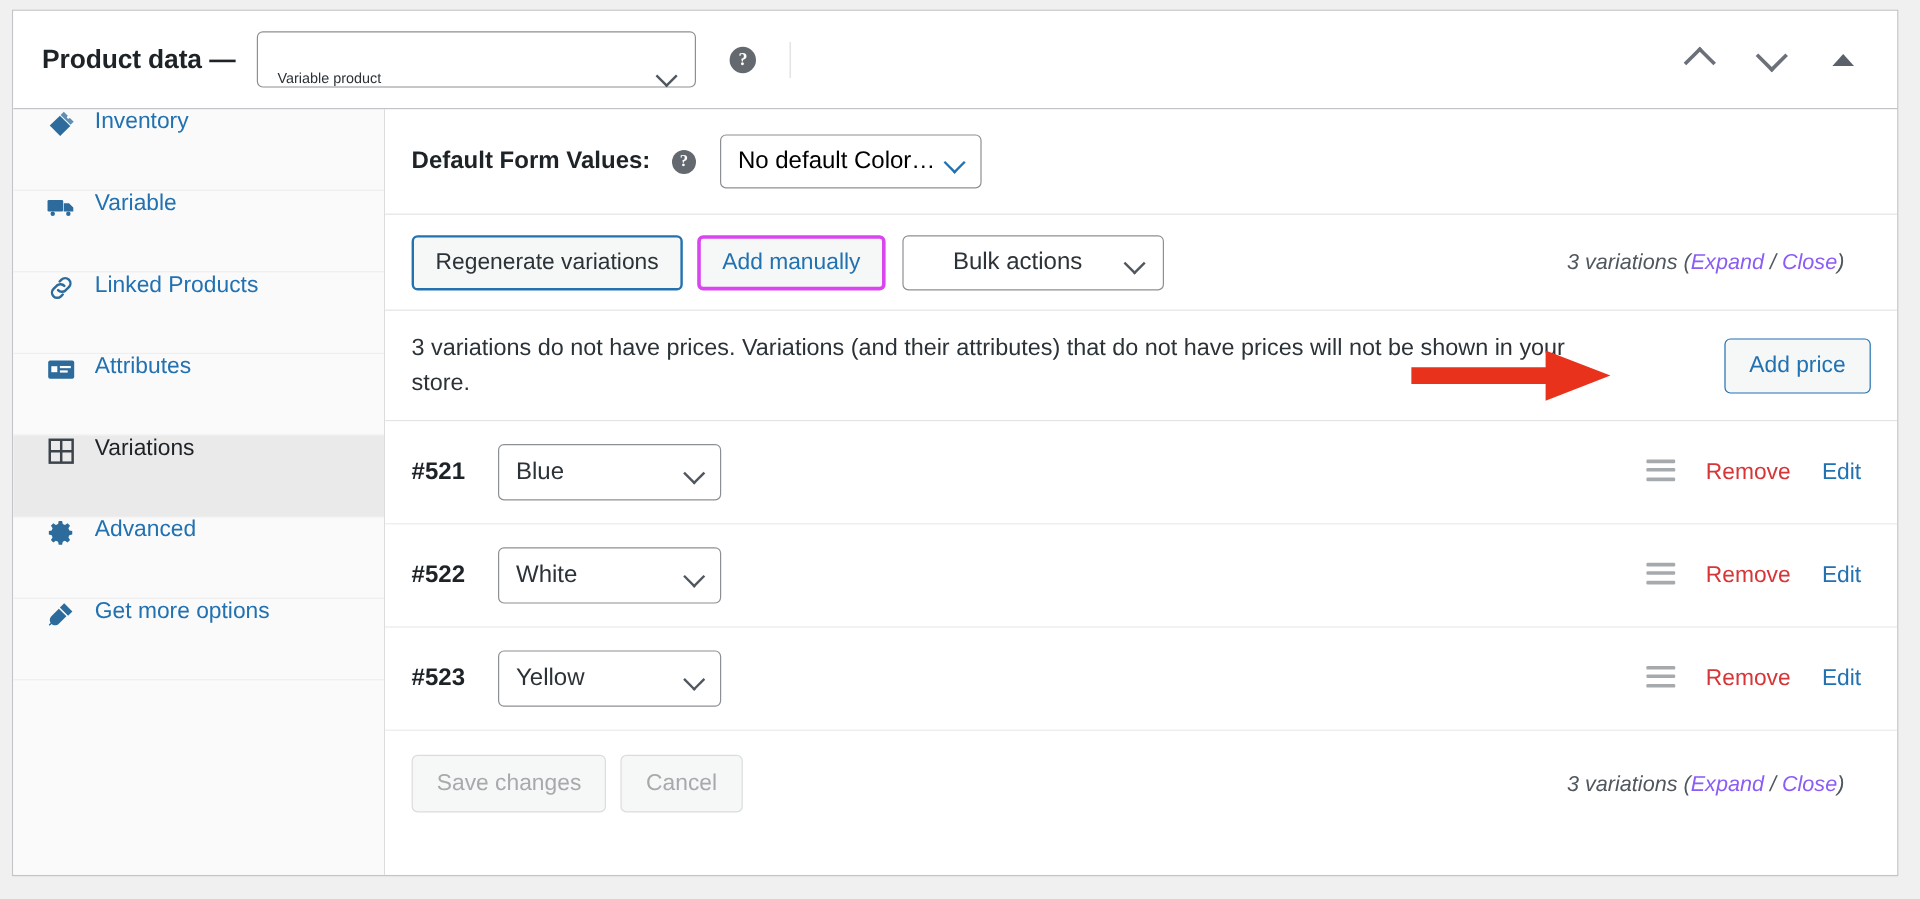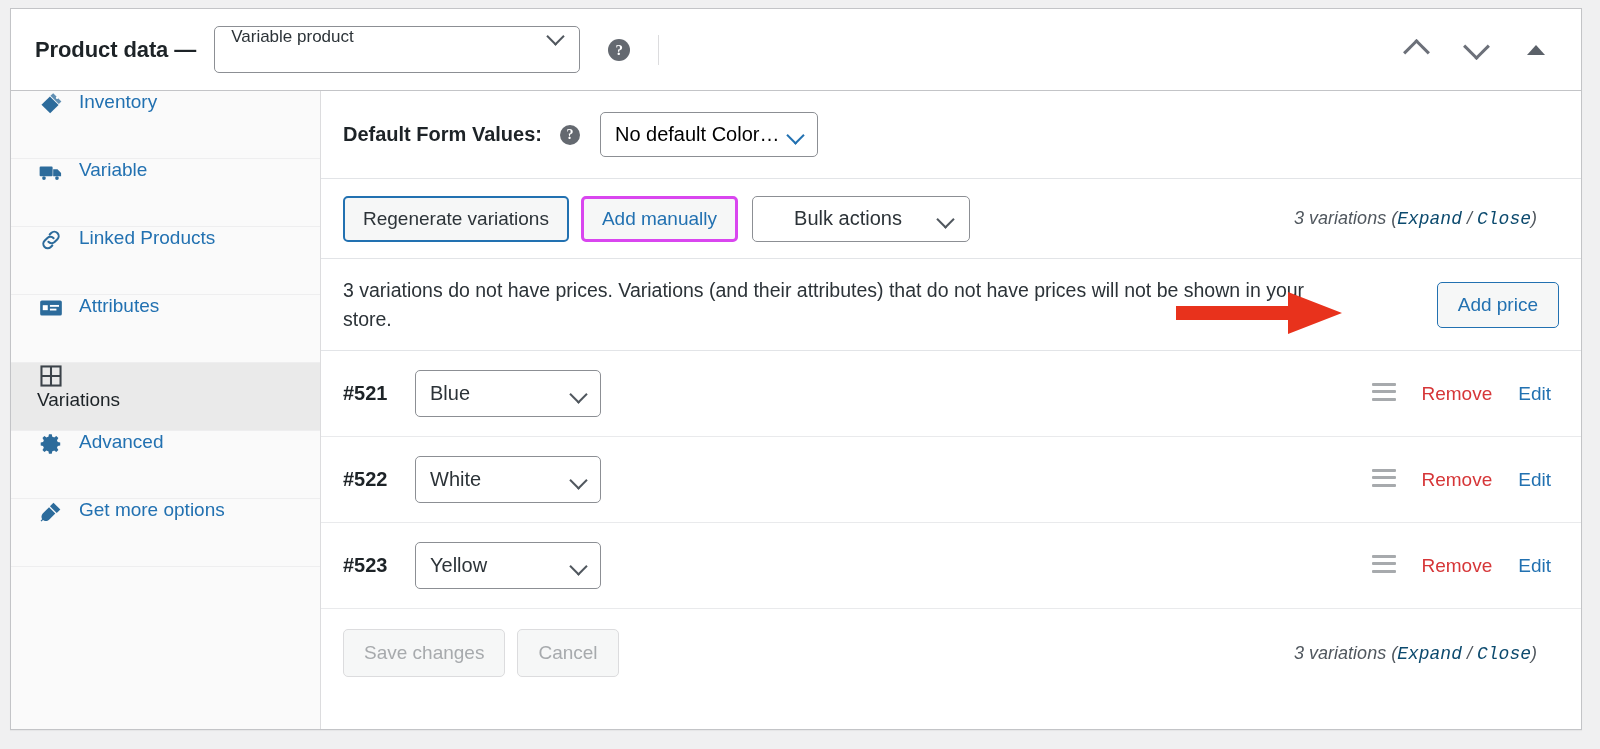--- a/index.html
+++ b/index.html
@@ -39,23 +39,23 @@
     white-space: nowrap;
   }
   .type-select {
     margin-left: 18px;
     width: 366px;
     height: 47px;
     border: 1px solid #8c8f94;
     border-radius: 5px;
     background: #fff;
     display: flex;
-    align-items: flex-start;
+    align-items: flex-end;
     padding: 0 14px 0 16px;
-    font-size: 17px;
+    font-size: 12px;
     color: #2c3338;
     position: relative;
     cursor: pointer;
   }
   .type-select .label { flex: 1; }
   .chev {
     width: 18px; height: 18px;
     flex: none;
     display: inline-block;
     position: relative;
@@ -136,21 +136,20 @@
     display: flex;
     padding-left: 26px;
     border-bottom: 1px solid #eeeeef;
     font-size: 19px;
     color: #2271b1;
     cursor: pointer;
   }
   .side-item.active {
     background: #eaeaea;
     color: #1d2327;
-    flex-direction: column;
   }
   .side-icon {
     width: 28px; height: 26px;
     flex: none;
     margin-right: 14px;
     display: flex;
     align-items: center;
     justify-content: center;
   }
   .side-icon svg { display: block; }
@@ -241,24 +240,23 @@
 
   .var-count {
     margin-left: auto;
     font-size: 18px;
     font-style: italic;
     color: #50575e;
     padding-right: 22px;
     white-space: nowrap;
   }
   .var-count a {
-    color: #0c4a6e;
+    color: #8b5cf6;
     text-decoration: none;
     cursor: pointer;
-    font-family: Liberation Mono, monospace;
   }
 
   .notice-row {
     position: relative;
     min-height: 92px;
     display: flex;
     align-items: center;
     padding: 16px 22px;
     border-bottom: 1px solid #e2e4e7;
   }

